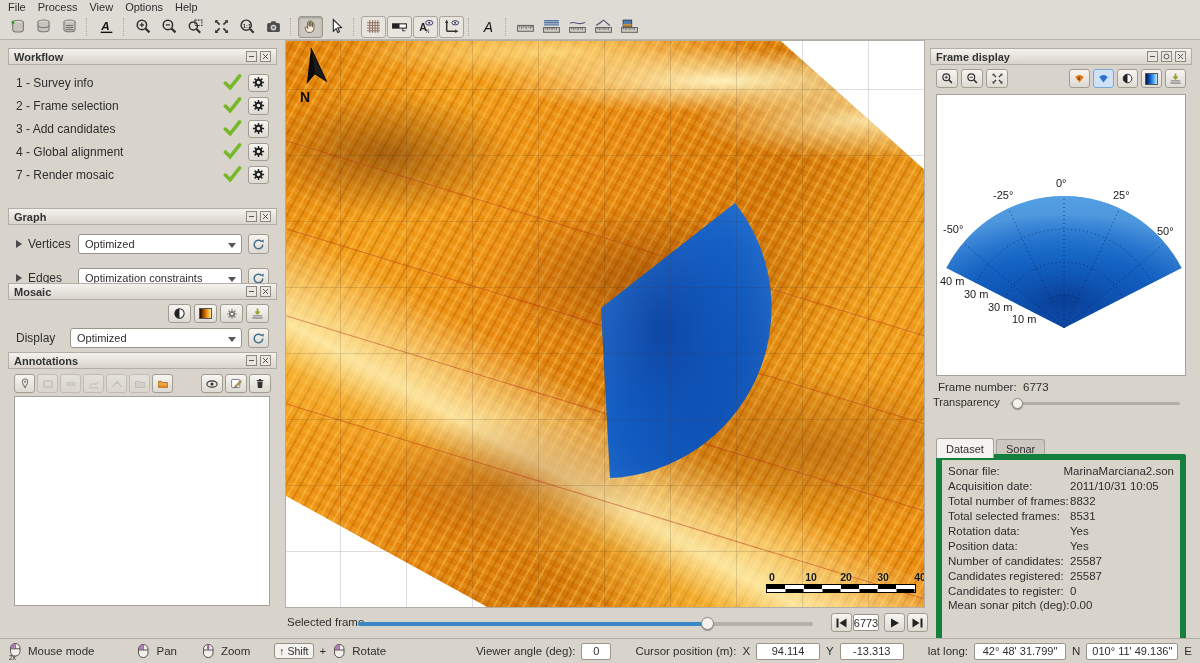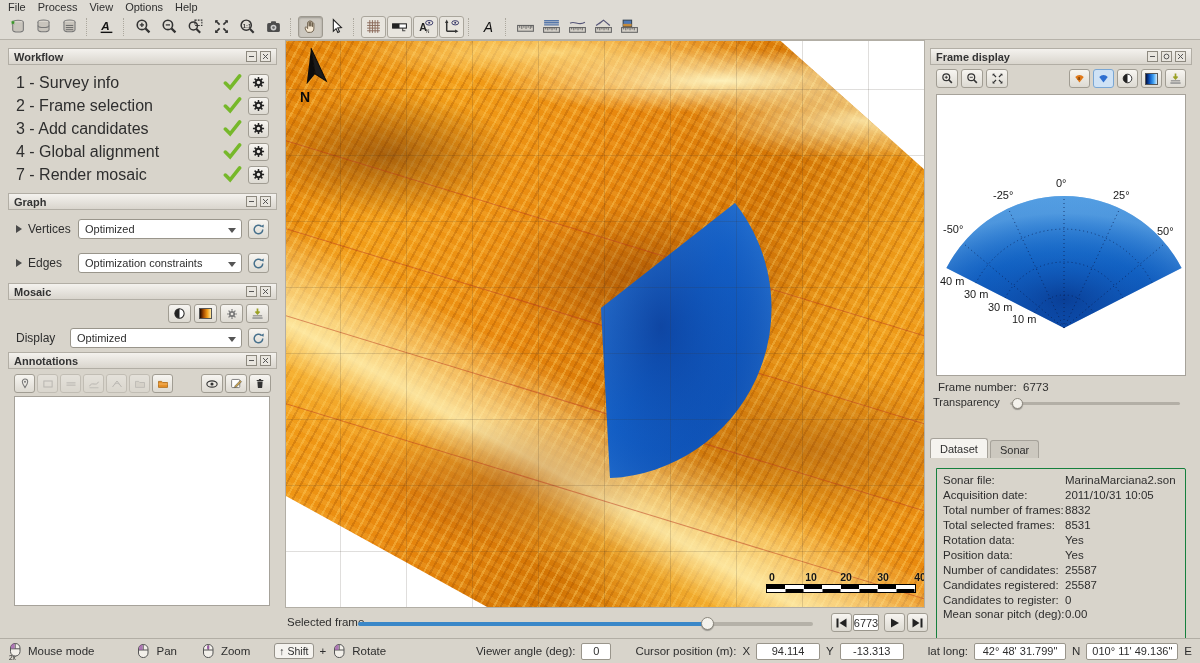--- a/index.html
+++ b/index.html
@@ -22,21 +22,21 @@
   
   .sbtn{height:19px;border:1px solid #a19d93;border-radius:3px;background:linear-gradient(#f7f5f1,#dddad2);display:flex;align-items:center;justify-content:center}
   .sbtn.dis{opacity:.4}
   .sbtn.on-blue{background:#cfe2f5;border-color:#7aa7d4}
   .sel{height:20px;background:#fff;border:1px solid #99958b;border-radius:3px;display:flex;align-items:center;padding:0 18px 0 6px;font-size:11px;position:relative;white-space:nowrap;overflow:hidden}
   .sel .da{position:absolute;right:5px;top:8px;width:0;height:0;border-left:4px solid transparent;border-right:4px solid transparent;border-top:5px solid #555}
   .tri{width:0;height:0;border-top:4px solid transparent;border-bottom:4px solid transparent;border-left:6px solid #4a4a4a}
   .field{background:#fff;border:1px solid #99958b;border-radius:2px;height:17px;display:flex;align-items:center;justify-content:center;font-size:11px;padding:0 3px}
   
   .wf-row{display:flex;align-items:center;height:23px;padding:0 8px}
-  .wf-row .lbl{flex:1;font-size:16px}
+  .wf-row .lbl{flex:1;font-size:12px}
   .gear-btn{width:21px;height:18px;margin-left:6px}
   
   .g-row{display:flex;align-items:center;padding:0 8px;margin-top:9px;gap:6px}
   .g-row .sel{flex:1}
   .rbtn{width:21px;height:20px}
   
   .canvas{position:absolute;left:285px;top:40px;width:640px;height:568px;background:#fff;border:1px solid #b2aea5;overflow:hidden}
   .mosaic-band{position:absolute;left:0;top:0;width:640px;height:568px;
     clip-path:polygon(0 0,77.3% 0,100% 22.9%,100% 100%,32% 100%,0 80.1%);
     background:
@@ -65,24 +65,24 @@
   .sb-bar .r1,.sb-bar .r2{position:absolute;left:0;width:148px;height:3.5px;background:repeating-linear-gradient(90deg,#000 0 18.5px,#fff 18.5px 37px)}
   .sb-bar .r1{top:0}.sb-bar .r2{top:3.5px;background-position:18.5px 0}
   
   .fd-toolbar{display:flex;align-items:center;padding:4px 6px 0 6px;gap:3px}
   .fd-box{position:absolute;left:6px;top:46px;width:250px;height:282px;background:#fff;border:1px solid #a6a29a}
   .fd-lab{position:absolute;font-size:11px;color:#1a1a1a;white-space:nowrap}
   .fd-line{font-size:11.5px;padding:3px 8px 0 8px}
   .slider-thin{position:absolute;height:3px;background:#b3afa6;border-radius:2px}
   .knob{position:absolute;width:11px;height:11px;border-radius:50%;background:#f4f2ec;border:1px solid #8c887e;box-shadow:0 1px 1px rgba(0,0,0,.3)}
   
-  .tabs{position:absolute;left:0;top:24px;display:flex;align-items:flex-end;height:20px}
+  .tabs{position:absolute;left:6px;top:24px;display:flex;align-items:center;height:20px}
   .tab{height:18px;padding:0 9px;border:1px solid #a6a29a;border-bottom:none;border-radius:3px 3px 0 0;background:#ccc8bf;display:flex;align-items:center;font-size:11px;margin-right:2px}
   .tab.active{background:#f5f3ef;height:20px;position:relative;z-index:2}
-  .bi-box{position:absolute;left:6px;top:54px;width:250px;height:195px;border:1px solid #15803d;border-radius:0 2px 2px 2px}
+  .bi-box{position:absolute;left:6px;top:40px;width:250px;height:195px;border:6px solid #15803d;border-radius:0 2px 2px 2px}
   .bi-row{display:flex;font-size:11.5px;height:14.9px;align-items:center;padding:0 6px}
   .bi-row .l{width:122px}
   
   .sel-frame{position:absolute;left:285px;top:610px;width:640px;height:26px;display:flex;align-items:center;font-size:11.5px}
   .sf-track{position:absolute;left:73px;top:12px;width:455px;height:4px;background:#b5b1a8;border-radius:2px}
   .sf-fill{position:absolute;left:0;top:0;height:4px;width:349px;background:#3a87c8;border-radius:2px}
   .sf-knob{position:absolute;left:343px;top:-5px;width:13px;height:13px;border-radius:50%;background:#f4f2ec;border:1px solid #8c887e;box-shadow:0 1px 1px rgba(0,0,0,.3)}
   .sf-btn{position:absolute;top:3px;width:21px;height:19px}
   .sf-spin{position:absolute;left:568px;top:4px;width:26px;height:17px}
   
@@ -333,21 +333,21 @@
       <div class="sbtn gear-btn">
           <svg width="13" height="13" viewBox="0 0 14 14">
             <circle cx="7" cy="7" r="3" fill="none" stroke="#222" stroke-width="2.2"></circle>
             <path d="M7 1v2.2 M7 10.8V13 M1 7h2.2 M10.8 7H13 M2.8 2.8l1.5 1.5 M9.7 9.7l1.5 1.5 M11.2 2.8 L9.7 4.3 M4.3 9.7l-1.5 1.5" stroke="#222" stroke-width="1.6"></path>
           </svg>
         </div>
     </div>
   </div>
 </div>
 
-<div class="panel" style="left:8px;top:193px;width:269px;height:104px">
+<div class="panel" style="left:8px;top:208px;width:269px;height:104px">
   <div class="phead">
     <span>Graph</span>
       <span class="sp"></span>
     <div class="wbtn">
         <svg width="7" height="7">
           <path d="M1 3.5h5" stroke="#555"></path>
         </svg>
       </div>
     <div class="wbtn">
         <svg width="7" height="7">

